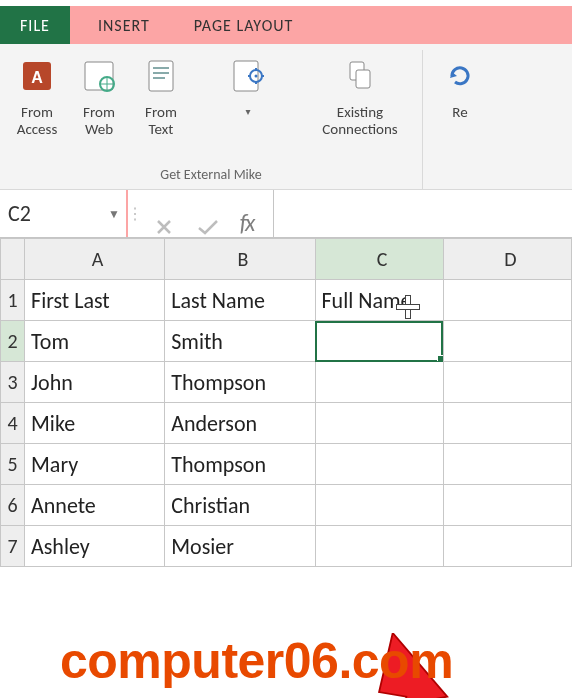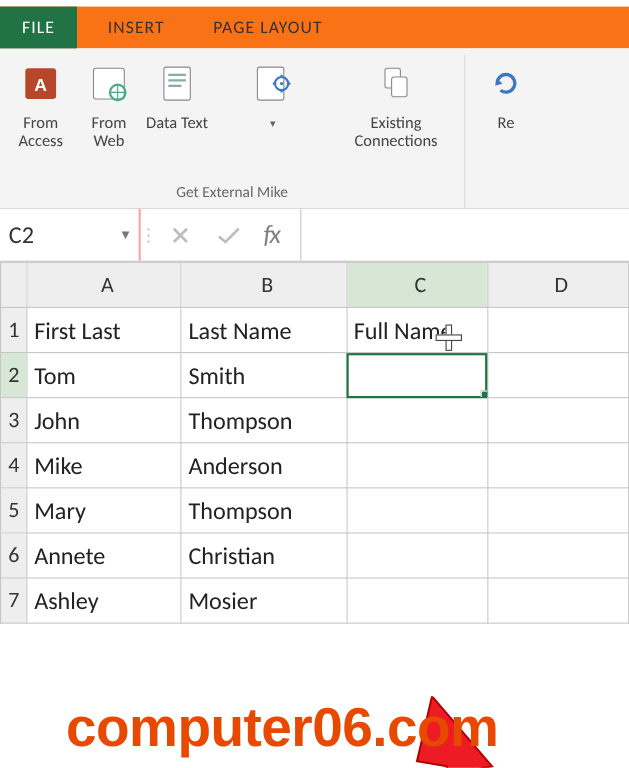--- a/index.html
+++ b/index.html
@@ -15,21 +15,21 @@
 .top-edge {
   height: 6px;
   background: #fff;
 }
 
 
 .tabs {
   display: flex;
   align-items: stretch;
   height: 38px;
-  background: #f97316;
+  background: #fca5a5;
 }
 .tabs .tab {
   display: flex;
   align-items: center;
   justify-content: center;
   padding: 0 22px;
   font-size: 16px;
   letter-spacing: 1px;
   color: #333;
   cursor: pointer;
@@ -124,21 +124,21 @@
 .namebox .dd {
   position: absolute;
   right: 6px;
   color: #777;
   font-size: 12px;
 }
 .fbar .fbtn {
   width: 44px;
   height: 100%;
   display: flex;
-  align-items: center;
+  align-items: flex-end;
   justify-content: center;
   color: #b5b5b5;
   font-size: 22px;
   cursor: default;
 }
 .fbar .sep {
   width: 14px; height: 100%;
   display:flex; align-items:center; justify-content:center;
   color:#c0c0c0;
 }
@@ -283,21 +283,21 @@
         </span>
         <span>From Web</span>
       </div>
       <div class="rbtn narrow">
         <span class="iconbox">
           <svg width="40" height="40" viewBox="0 0 40 40">
             <rect x="8" y="5" width="24" height="30" rx="2" fill="#fff" stroke="#888"></rect>
             <path d="M12 12 h16 M12 17 h16 M12 22 h12" stroke="#8aa" stroke-width="2"></path>
           </svg>
         </span>
-        <span>Data Text</span>
+        <span>From Text</span>
       </div>
       <div class="rbtn wide">
         <span class="iconbox">
           <svg width="40" height="40" viewBox="0 0 40 40">
             <rect x="6" y="5" width="24" height="30" rx="2" fill="#fff" stroke="#888"></rect>
             <circle cx="28" cy="20" r="6" fill="none" stroke="#3a76c4" stroke-width="2"></circle>
             <circle cx="28" cy="20" r="1.5" fill="#3a76c4"></circle>
             <path d="M28 14 v-2 M28 28 v-2 M22 20 h-2 M36 20 h-2" stroke="#3a76c4" stroke-width="2"></path>
           </svg>
         </span>

